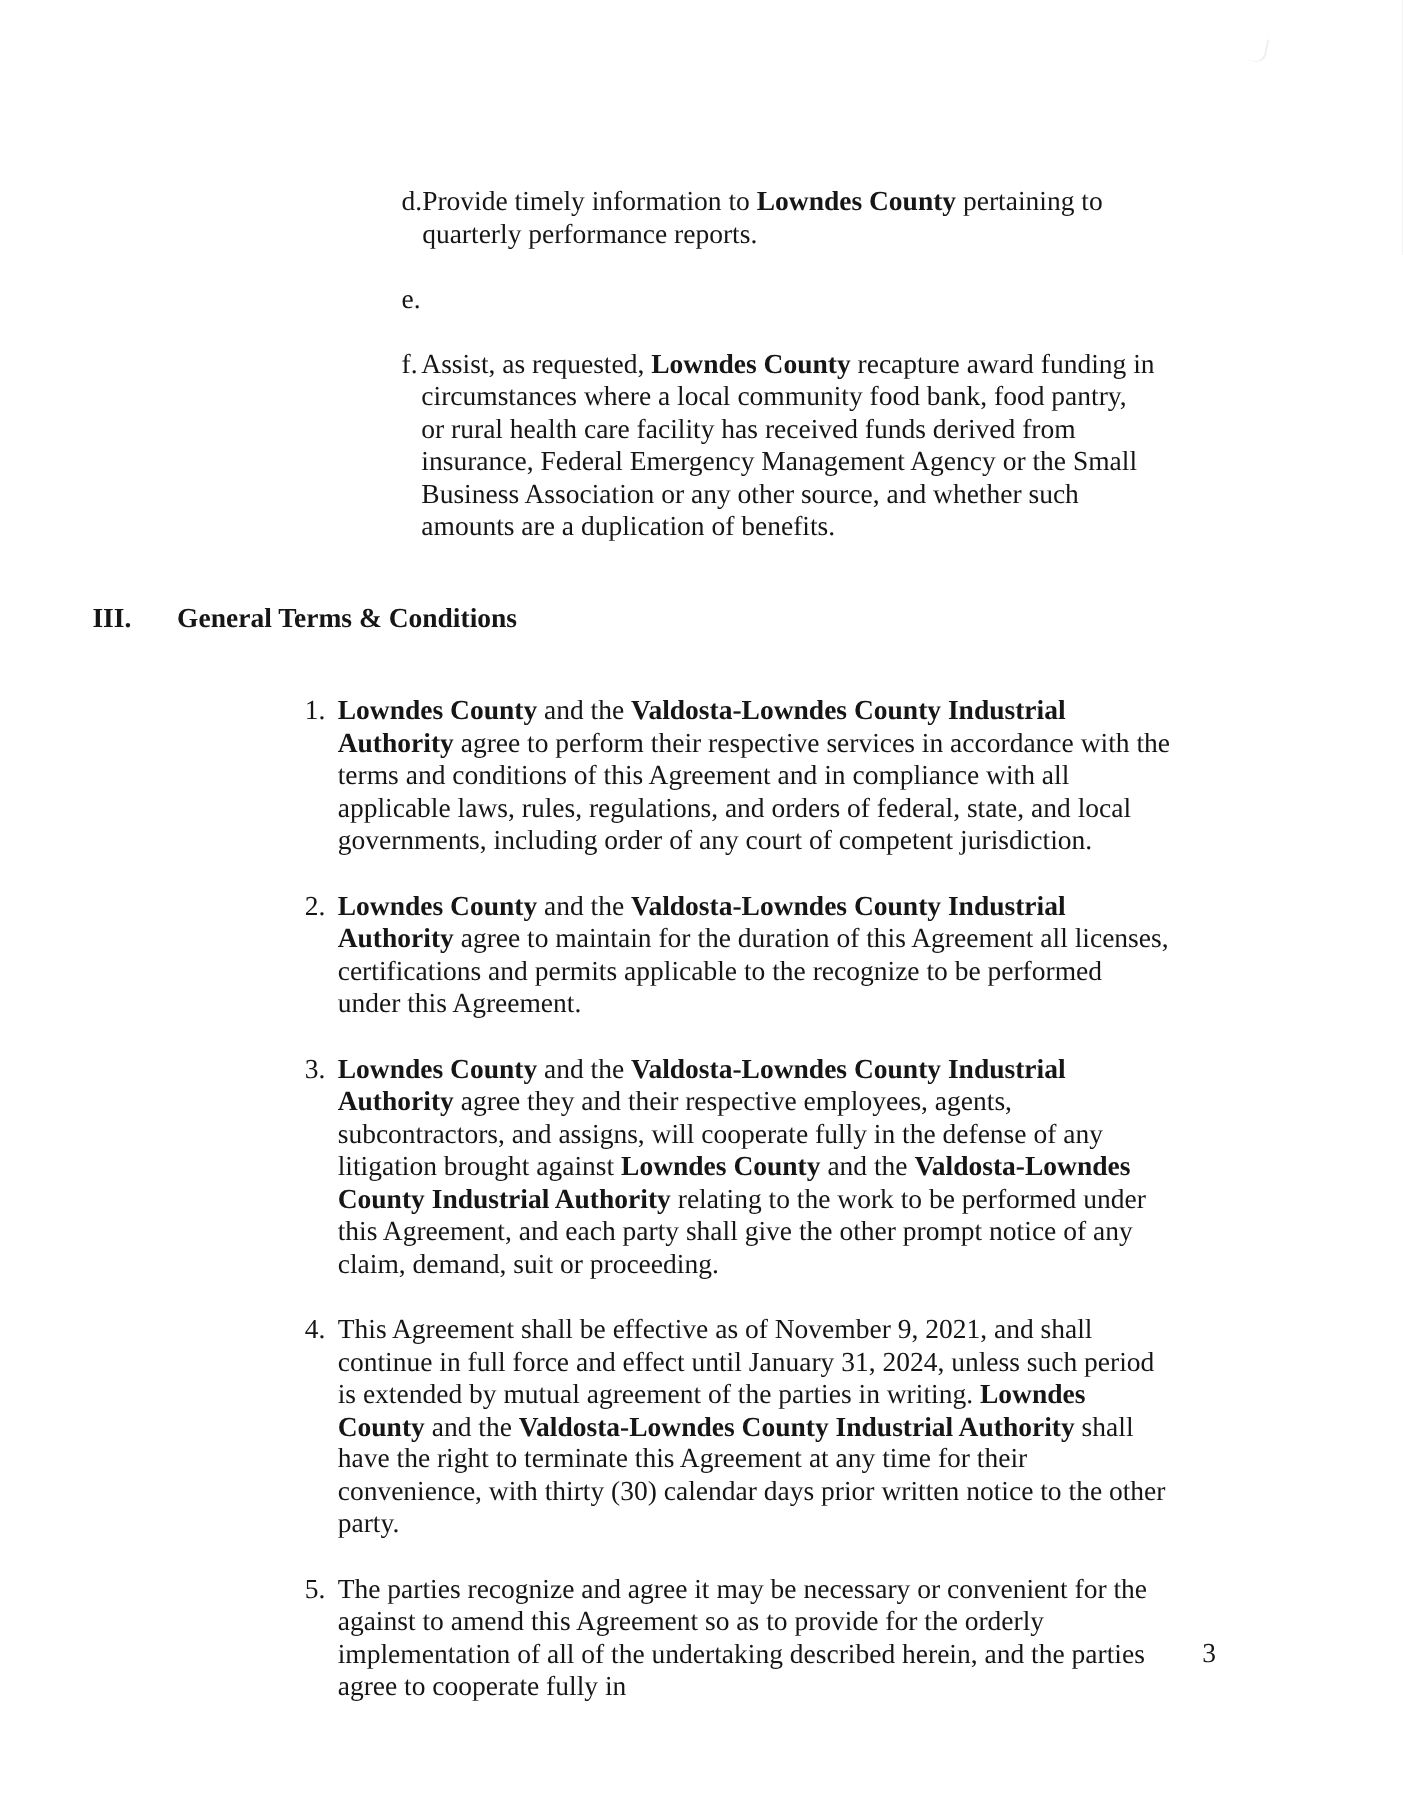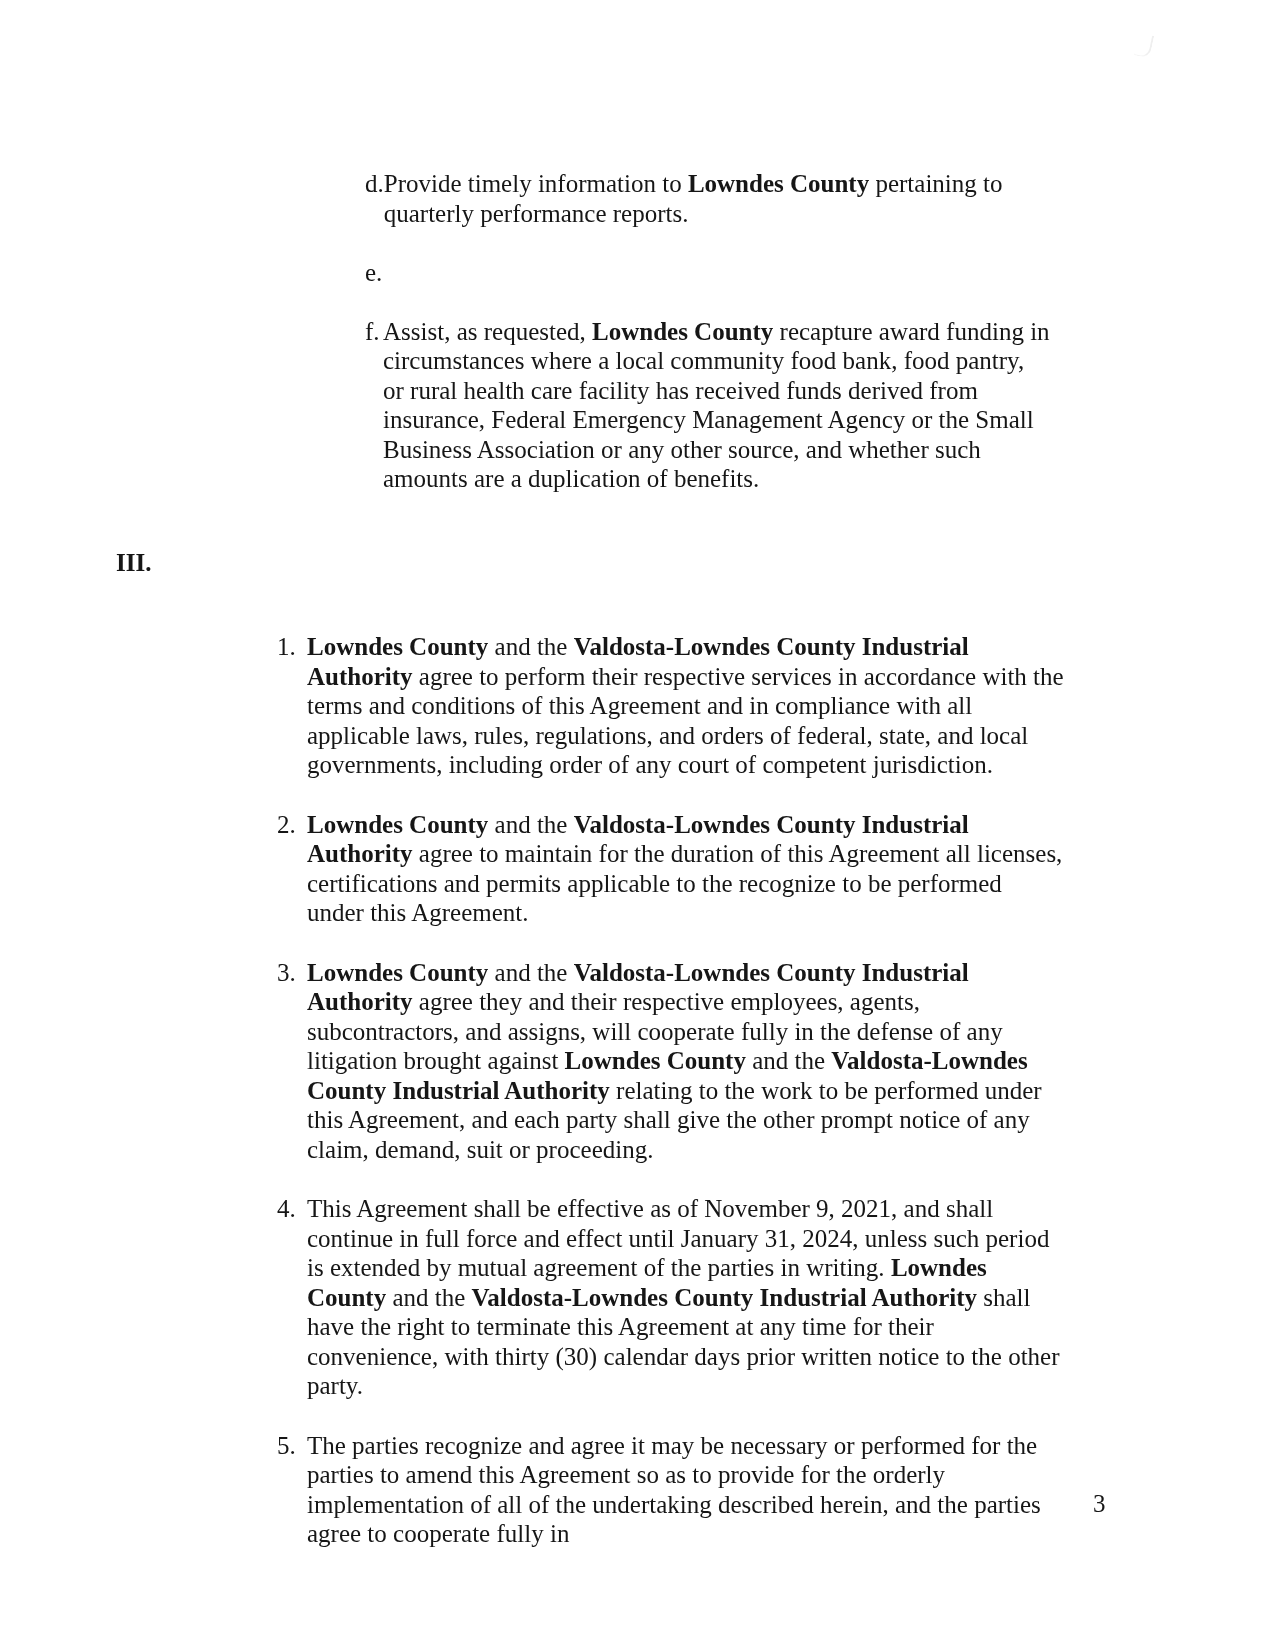--- a/index.html
+++ b/index.html
@@ -44,21 +44,21 @@
     margin: 0 0 29.5px 0;
   }
   ol.sub-list .item-label {
     flex: 0 0 18px;
   }
   ol.sub-list .item-text {
     width: 667px;
   }
   .section-heading {
     display: flex;
-    margin: 54px 0 0 116px;
+    margin: 54px 0 0 84px;
     font-weight: bold;
   }
   .section-heading .section-numeral {
     flex: 0 0 77px;
   }
   ol.terms-list {
     padding: 55px 0 0 277px;
   }
   ol.terms-list > li {
     display: flex;
@@ -98,20 +98,21 @@
       </li>
 
       <li>
         <span class="item-label">f.</span>
         <span class="item-text"><span>Assist, as requested, </span><b>Lowndes County</b><span> recapture award funding in circumstances where a local community food bank, food pantry, or rural health care facility has received funds derived from insurance, Federal Emergency Management Agency or the Small Business Association or any other source, and whether such amounts are a duplication of benefits.</span></span>
       </li>
     </ol>
 
   <div class="section-heading">
     <span class="section-numeral">III.</span>
+    <span class="section-title">General Terms &amp; Conditions</span>
   </div>
 
   <ol class="doc-list terms-list">
 
       <li>
         <span class="item-label">1.</span>
         <span class="item-text"><b>Lowndes County</b><span> and the </span><b>Valdosta-Lowndes County Industrial Authority</b><span> agree to perform their respective services in accordance with the terms and conditions of this Agreement and in compliance with all applicable laws, rules, regulations, and orders of federal, state, and local governments, including order of any court of competent jurisdiction.</span></span>
       </li>
 
       <li>
@@ -124,19 +125,19 @@
         <span class="item-text"><b>Lowndes County</b><span> and the </span><b>Valdosta-Lowndes County Industrial Authority</b><span> agree they and their respective employees, agents, subcontractors, and assigns, will cooperate fully in the defense of any litigation brought against </span><b>Lowndes County</b><span> and the </span><b>Valdosta-Lowndes County Industrial Authority</b><span> relating to the work to be performed under this Agreement, and each party shall give the other prompt notice of any claim, demand, suit or proceeding.</span></span>
       </li>
 
       <li>
         <span class="item-label">4.</span>
         <span class="item-text"><span>This Agreement shall be effective as of November 9, 2021, and shall continue in full force and effect until January 31, 2024, unless such period is extended by mutual agreement of the parties in writing. </span><b>Lowndes County</b><span> and the </span><b>Valdosta-Lowndes County Industrial Authority</b><span> shall have the right to terminate this Agreement at any time for their convenience, with thirty (30) calendar days prior written notice to the other party.</span></span>
       </li>
 
       <li>
         <span class="item-label">5.</span>
-        <span class="item-text"><span>The parties recognize and agree it may be necessary or performed for the parties to amend this Agreement so as to provide for the orderly implementation of all of the undertaking described herein, and the parties agree to cooperate fully in</span></span>
+        <span class="item-text"><span>The parties recognize and agree it may be necessary or convenient for the against to amend this Agreement so as to provide for the orderly implementation of all of the undertaking described herein, and the parties agree to cooperate fully in</span></span>
       </li>
     </ol>
 
   <div class="page-number">3</div>
 
 </div>
 
 </body></html>

